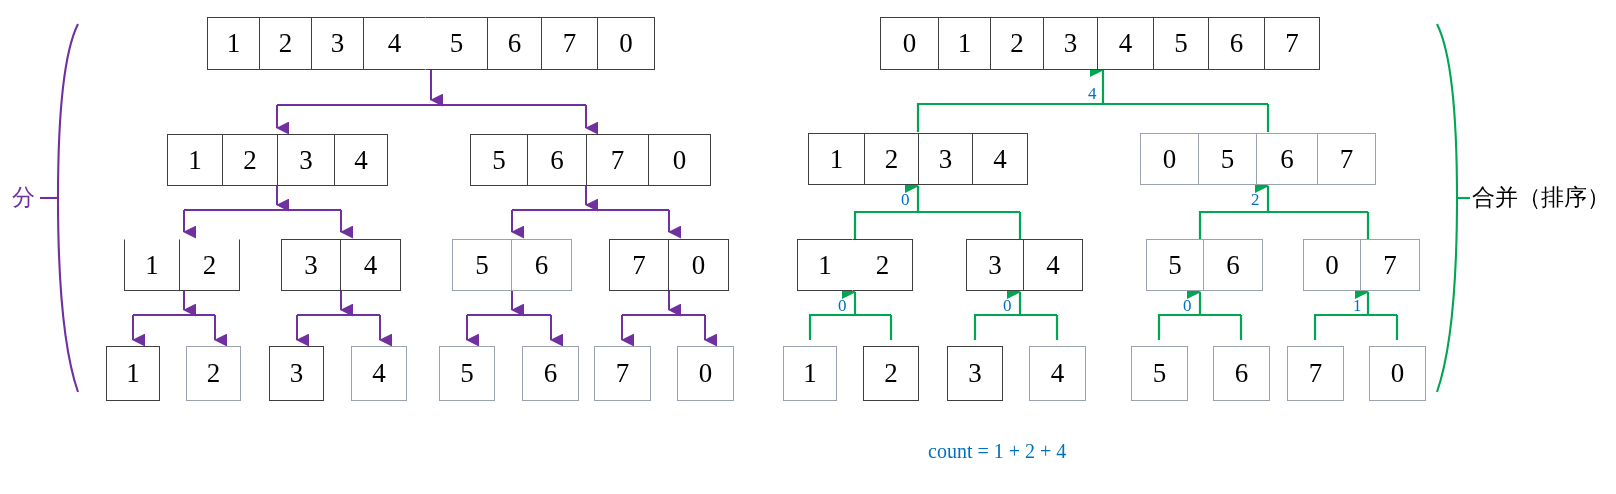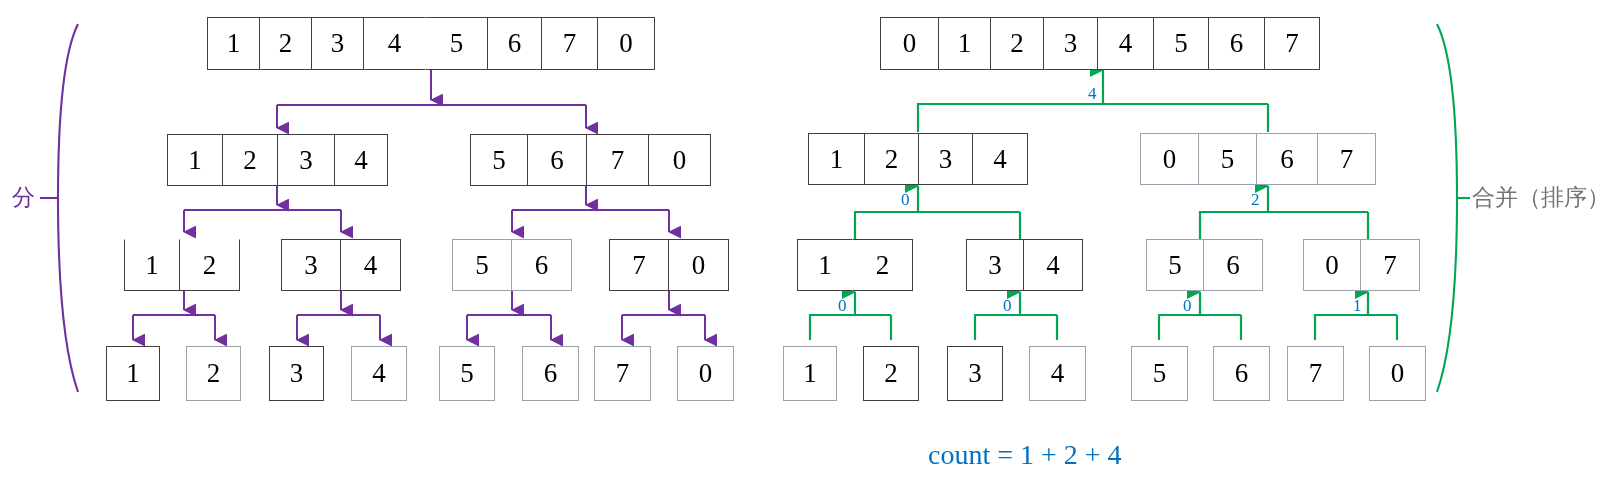--- a/index.html
+++ b/index.html
@@ -25,29 +25,29 @@
 
   
   svg.layer{position:absolute;left:0;top:0;width:1616px;height:494px;overflow:visible;pointer-events:none;}
 
   
   .sidelabel{
     position:absolute;font-size:23px;line-height:1;white-space:nowrap;
     font-family:"DejaVu Sans","Liberation Sans",sans-serif;
   }
   .sidelabel.divide{color:#7030a0;}
-  .sidelabel.merge{color:#737373;}
+  .sidelabel.merge{color:#000000;}
 
   .countlabel{
     position:absolute;font-size:15px;color:#0070c0;line-height:1;
     font-family:"Liberation Serif","DejaVu Serif",serif;
   }
 
   .formula{
-    position:absolute;font-size:28px;color:#0070c0;line-height:1;white-space:nowrap;
+    position:absolute;font-size:20px;color:#0070c0;line-height:1;white-space:nowrap;
     font-family:"Liberation Serif","DejaVu Serif",serif;
   }
 </style>
 </head>
 <body>
 
 <div class="stage">
 
   <svg class="layer">
     <defs>

